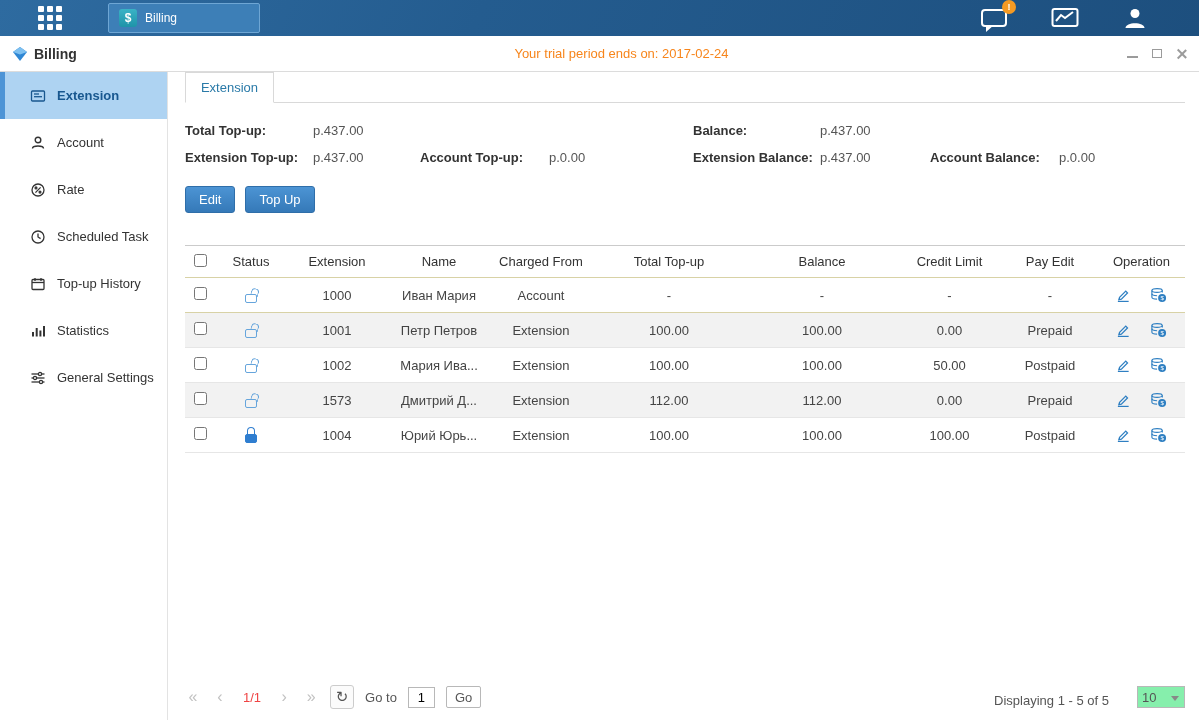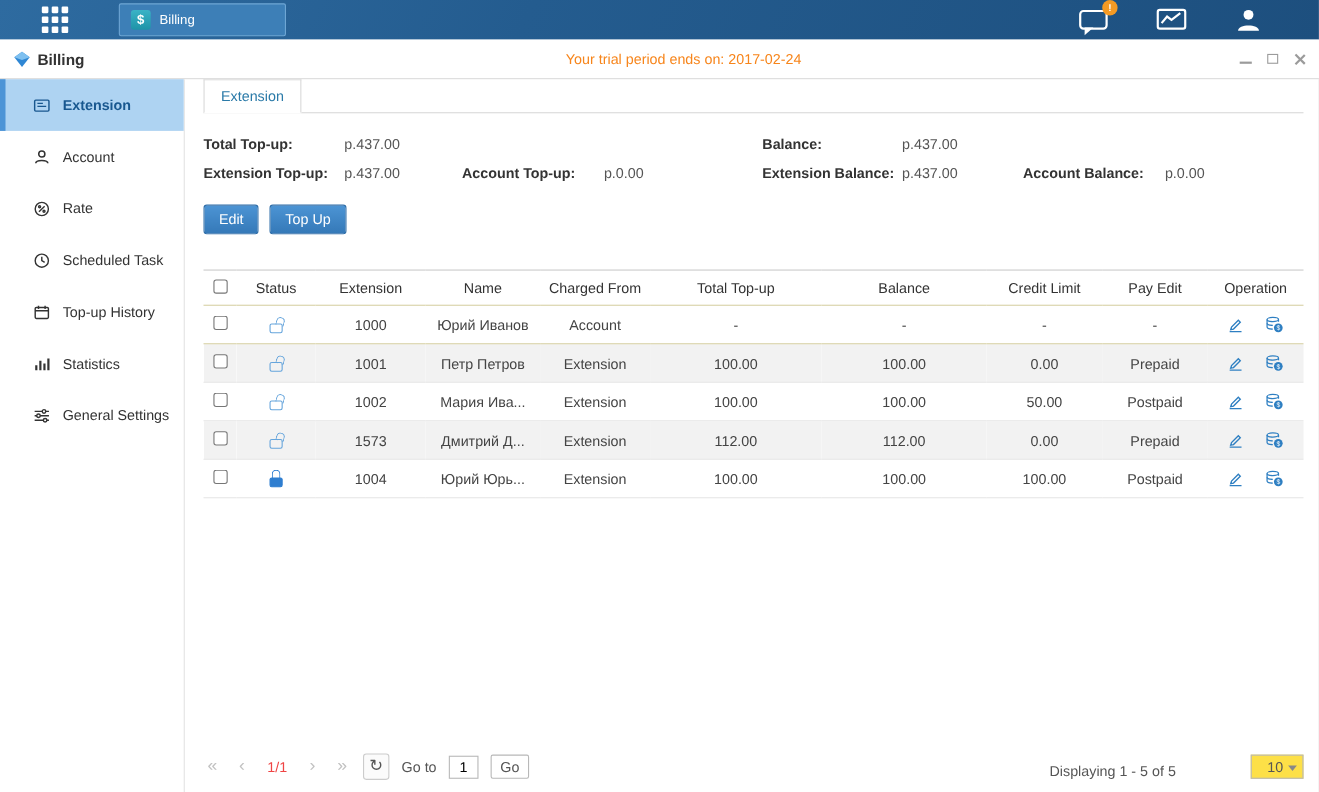--- a/index.html
+++ b/index.html
@@ -87,22 +87,22 @@
   
   .pagebar { margin-top:auto; height:46px; display:flex; align-items:center; gap:11px; font-size:13px; color:#555; flex-shrink:0; }
   .pg-ico { color:#c2c2c2; font-size:16px; width:16px; text-align:center; cursor:pointer; user-select:none; }
   .pg-page { color:#ef4444; margin:0 4px; }
   .refresh-box { width:24px; height:24px; border:1px solid #ccc; border-radius:3px; background:#fbfbfb; color:#555;
                  font-size:15px; line-height:22px; text-align:center; cursor:pointer; }
   .goto-input { width:27px; height:21px; border:1px solid #b8b8b8; text-align:center; font-size:13px; font-family:inherit; }
   .go-btn { height:22px; padding:0 8px; border:1px solid #b8b8b8; background:#fff; color:#555; font-size:13px;
             border-radius:2px; cursor:pointer; font-family:inherit; }
   .pg-right { margin-left:auto; display:flex; align-items:flex-end; gap:28px; }
-  .pagesize { width:48px; height:22px; border:1px solid #b8b8b8; display:flex; align-items:center; padding-left:14px;
-              position:relative; cursor:pointer; background:#fde047;margin-left:40px; }
+  .pagesize { width:48px; height:22px; border:1px solid #b8b8b8; display:flex; align-items:center; padding-left:4px;
+              position:relative; cursor:pointer; background:#86efac; }
   .pagesize .caret { position:absolute; right:5px; top:9px; width:0; height:0;
                      border-left:4px solid transparent; border-right:4px solid transparent; border-top:5px solid #888; }
 </style>
 </head>
 <body>
 
 <div class="screen">
 
   <header class="topbar">
     <div class="grid-ico">
@@ -291,21 +291,21 @@
               <th>Credit Limit</th>
               <th>Pay Edit</th>
               <th>Operation</th>
             </tr>
           </thead>
           <tbody>
             <tr>
               <td><input type="checkbox" class="cb" style=""></td>
               <td><span class="lock" data-state="unlocked"></span></td>
               <td>1000</td>
-              <td>Юрий Иванов</td>
+              <td>Иван Мария</td>
               <td>Account</td>
               <td>-</td>
               <td>-</td>
               <td>-</td>
               <td>-</td>
               <td class="opcell">
                 <span class="opbtn">
                     <svg width="15" height="15" viewBox="0 0 16 16">
                       <g stroke="#2e7fc2" fill="none" stroke-width="1.3">
                         <path d="M3 12.5 L3.8 10 L10.4 3.4 L12.3 5.3 L5.7 11.9 Z"></path>

